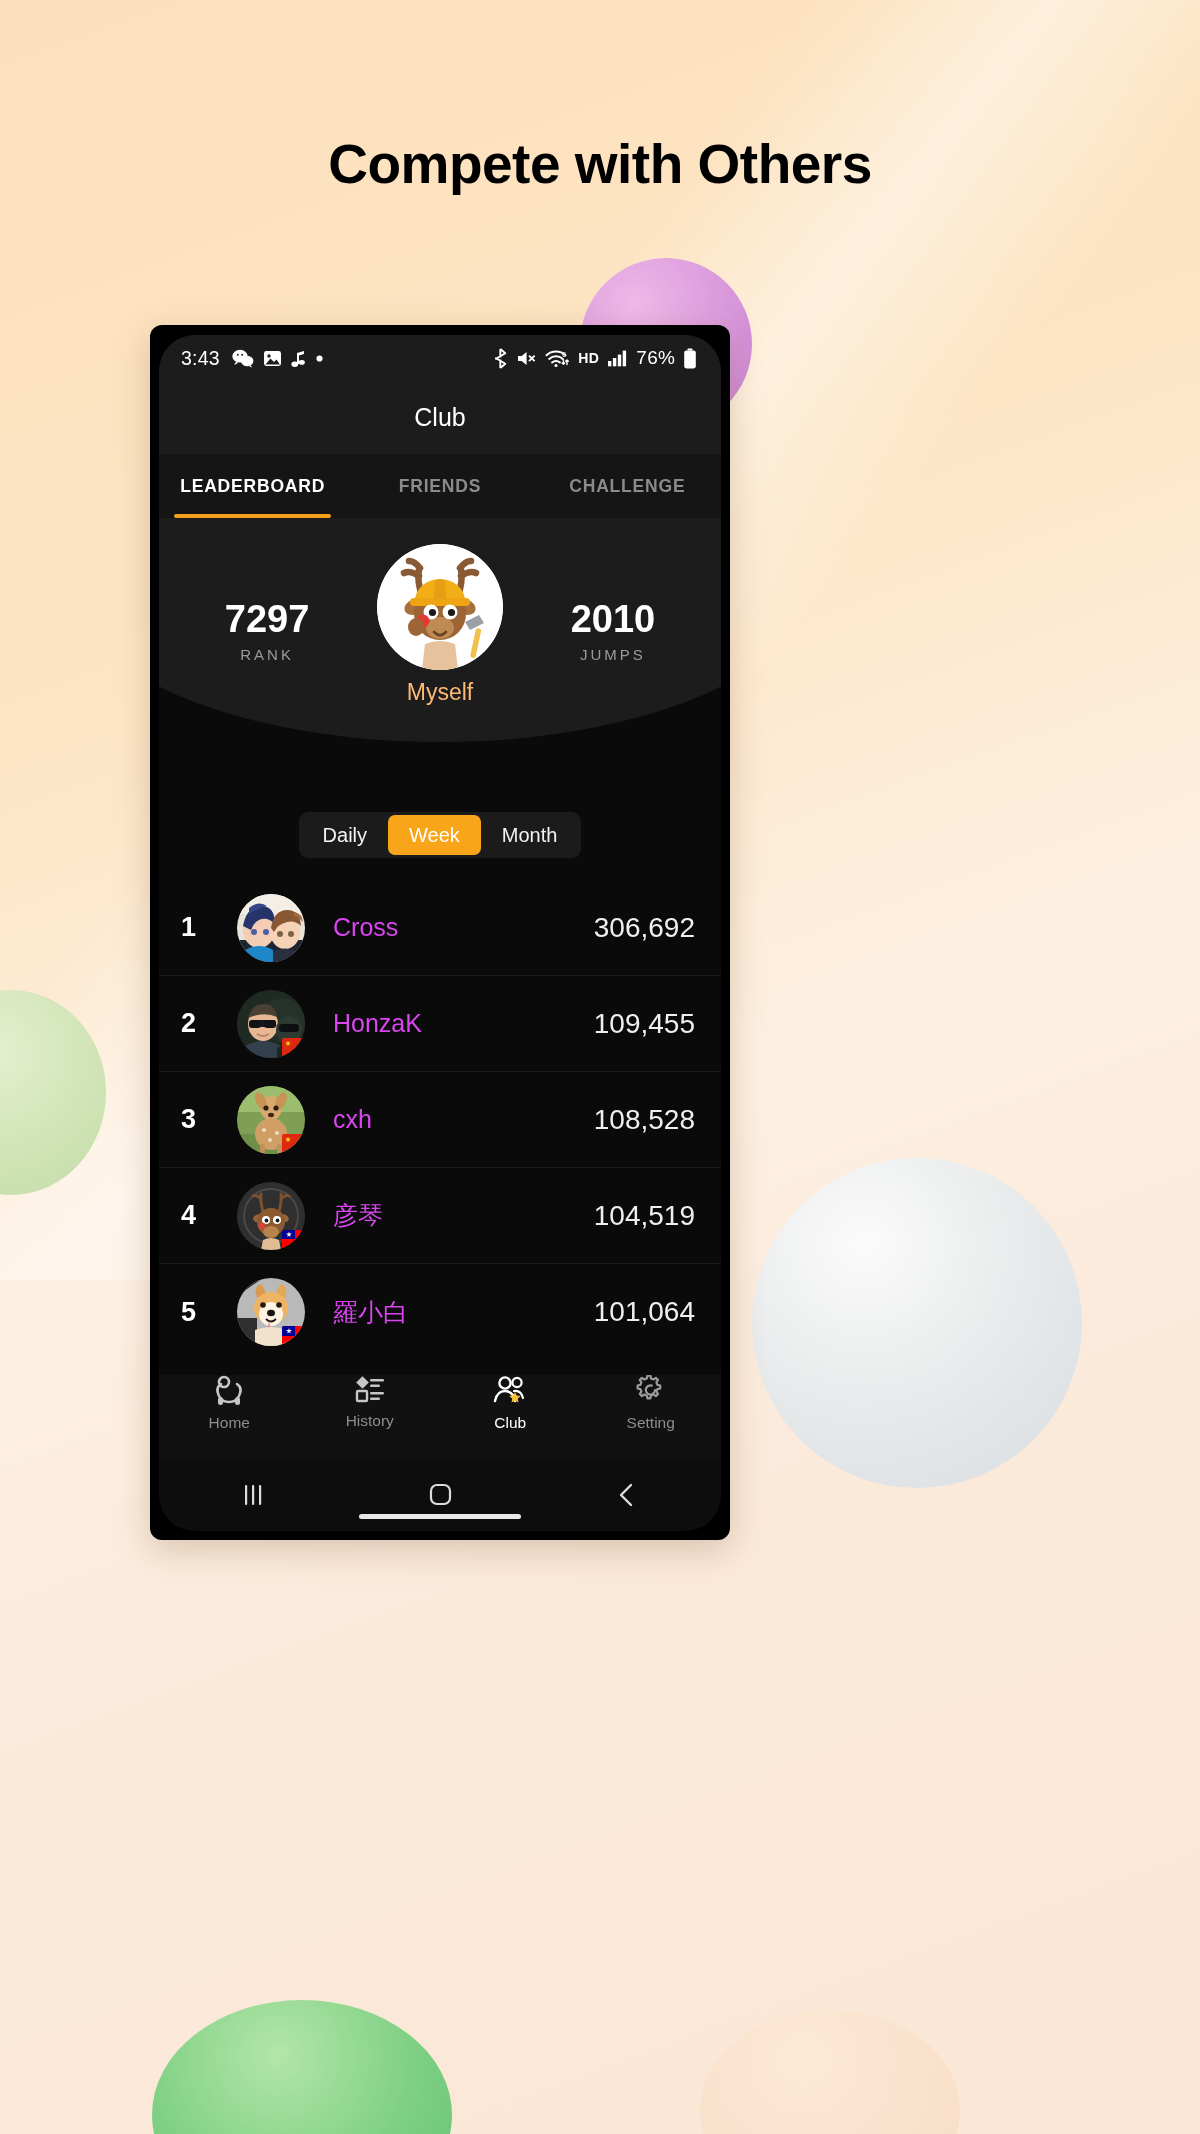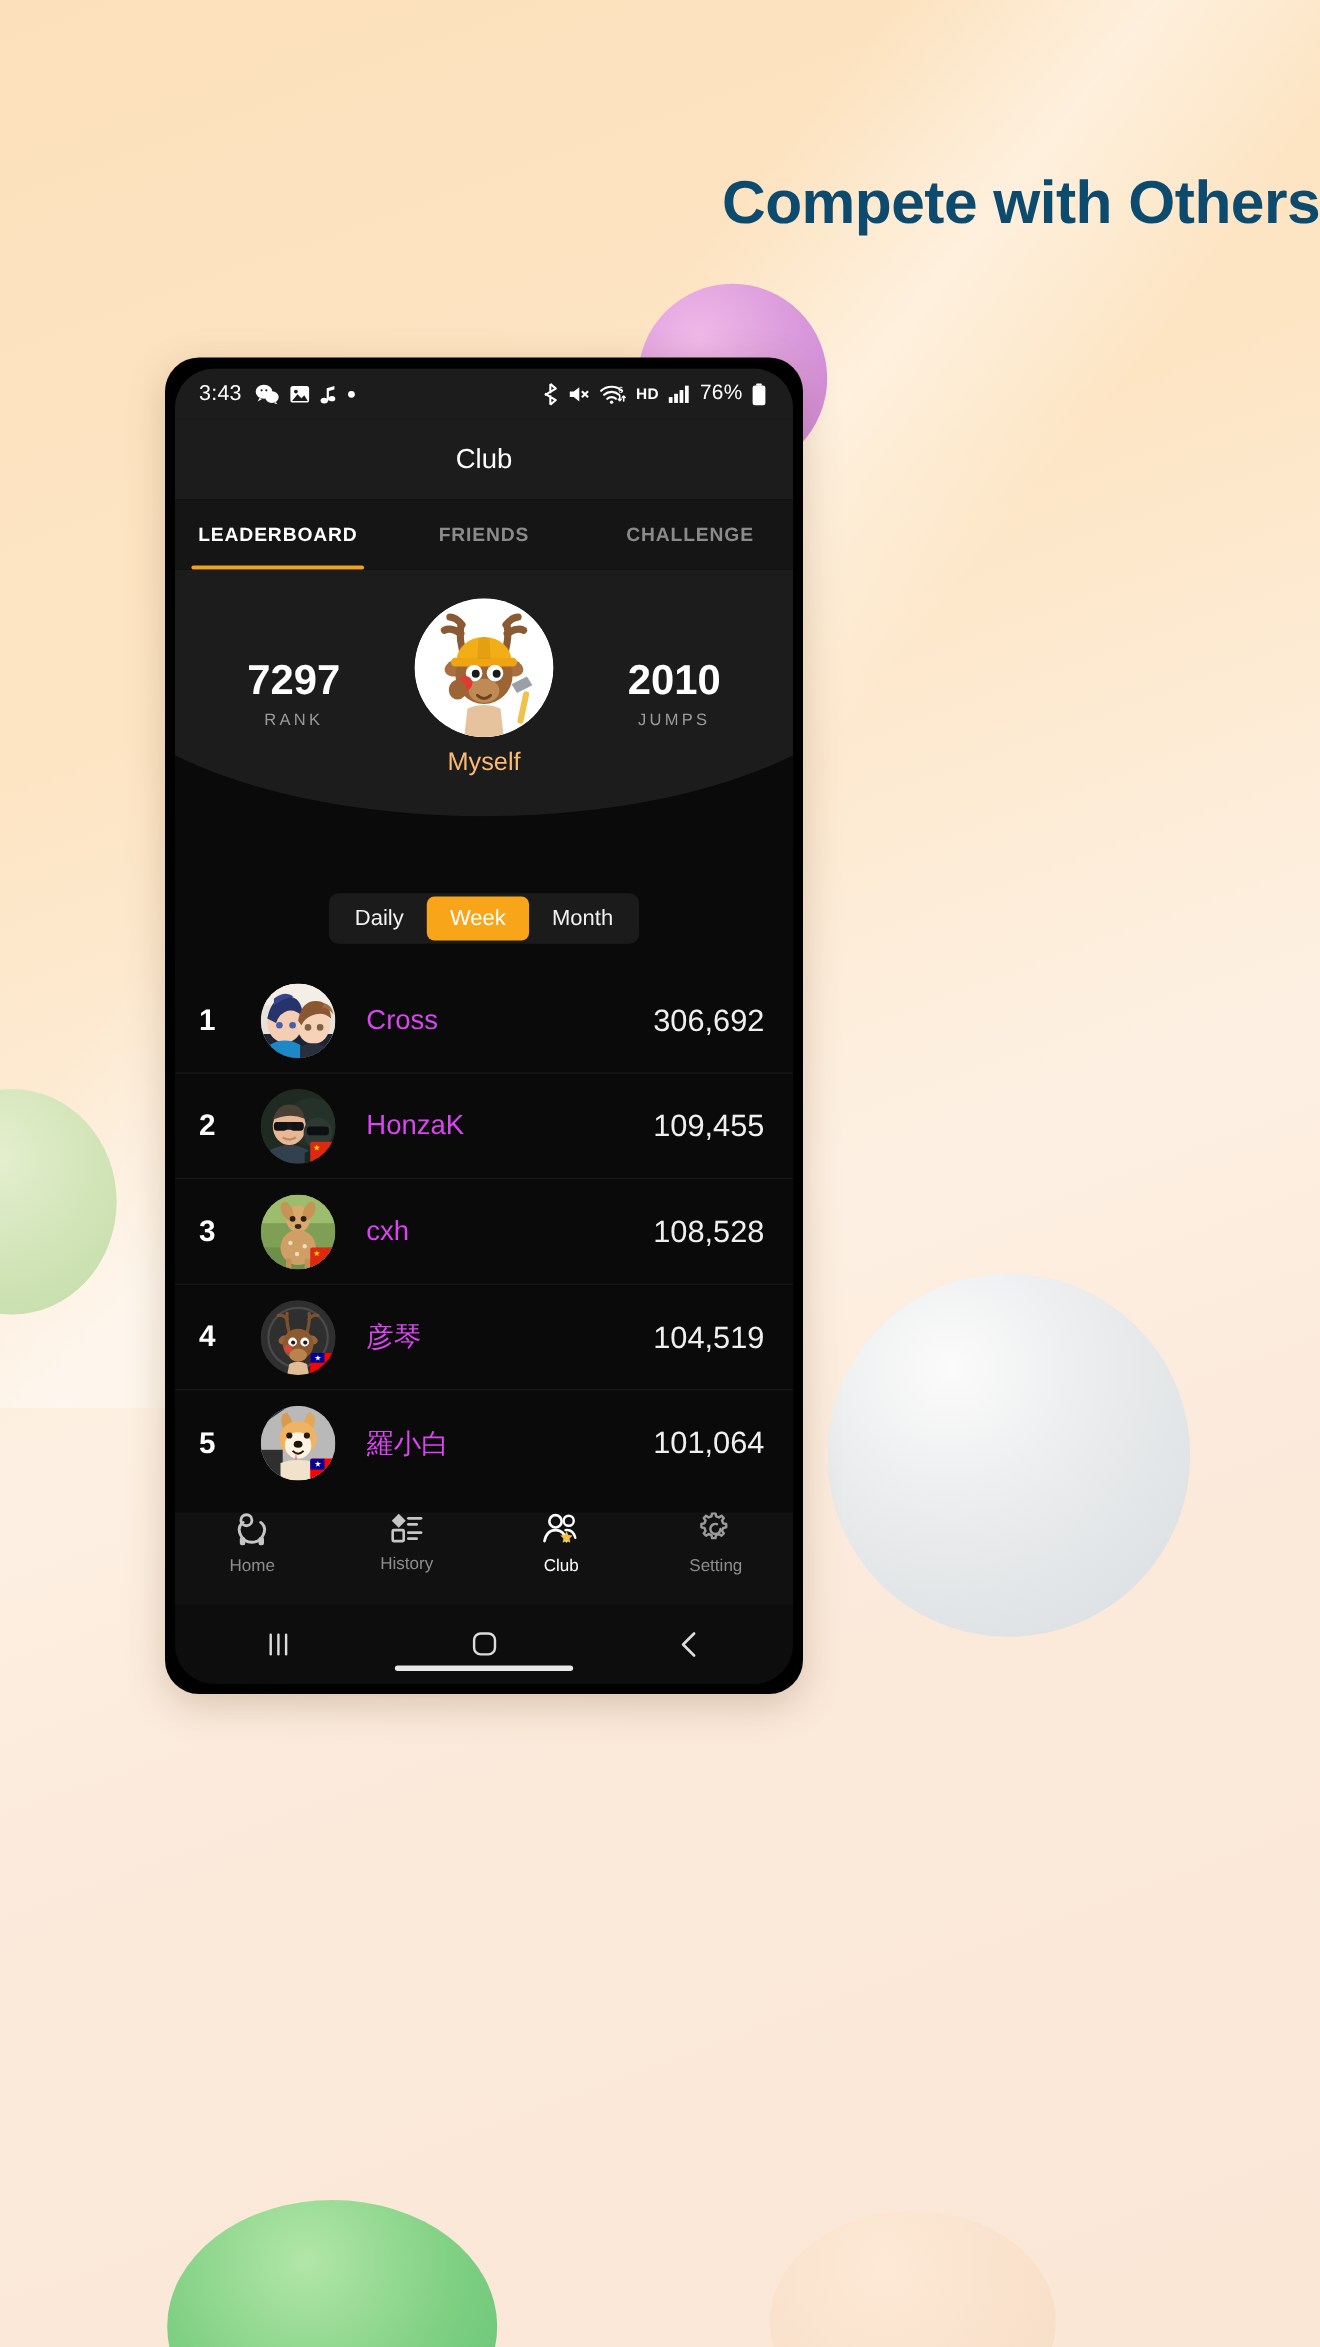--- a/index.html
+++ b/index.html
@@ -40,32 +40,31 @@
     background:radial-gradient(circle at 42% 24%, #b2e6a8 0%, #7fd083 55%, #62c173 100%);
   }
   .ball-peach-bottom {
     width:260px; height:200px; left:700px; top:2010px;
     background:radial-gradient(circle at 40% 25%, #fde9d6 0%, #f7dcc5 100%);
   }
 
   
   #headline {
     position:absolute; top:132px; left:0; width:1200px;
-    text-align:right;
+    text-align:center;
     font-size:55px; font-weight:bold; letter-spacing:-.5px;
-    color:#0c4a6e;
-    margin-top:20px;
+    color:#000000;
   }
 
   
   #phone {
     position:absolute; left:150px; top:325px;
     width:580px; height:1215px;
     background:#000;
-    border-radius:31px;
+    border-radius:12px;
     box-shadow:0 10px 34px rgba(120,86,48,.26);
     padding:10px 9px 9px 9px;
   }
   #screen {
     width:100%; height:100%;
     background:#0a0a0a;
     border-radius:36px;
     overflow:hidden;
     display:flex; flex-direction:column;
     position:relative;

